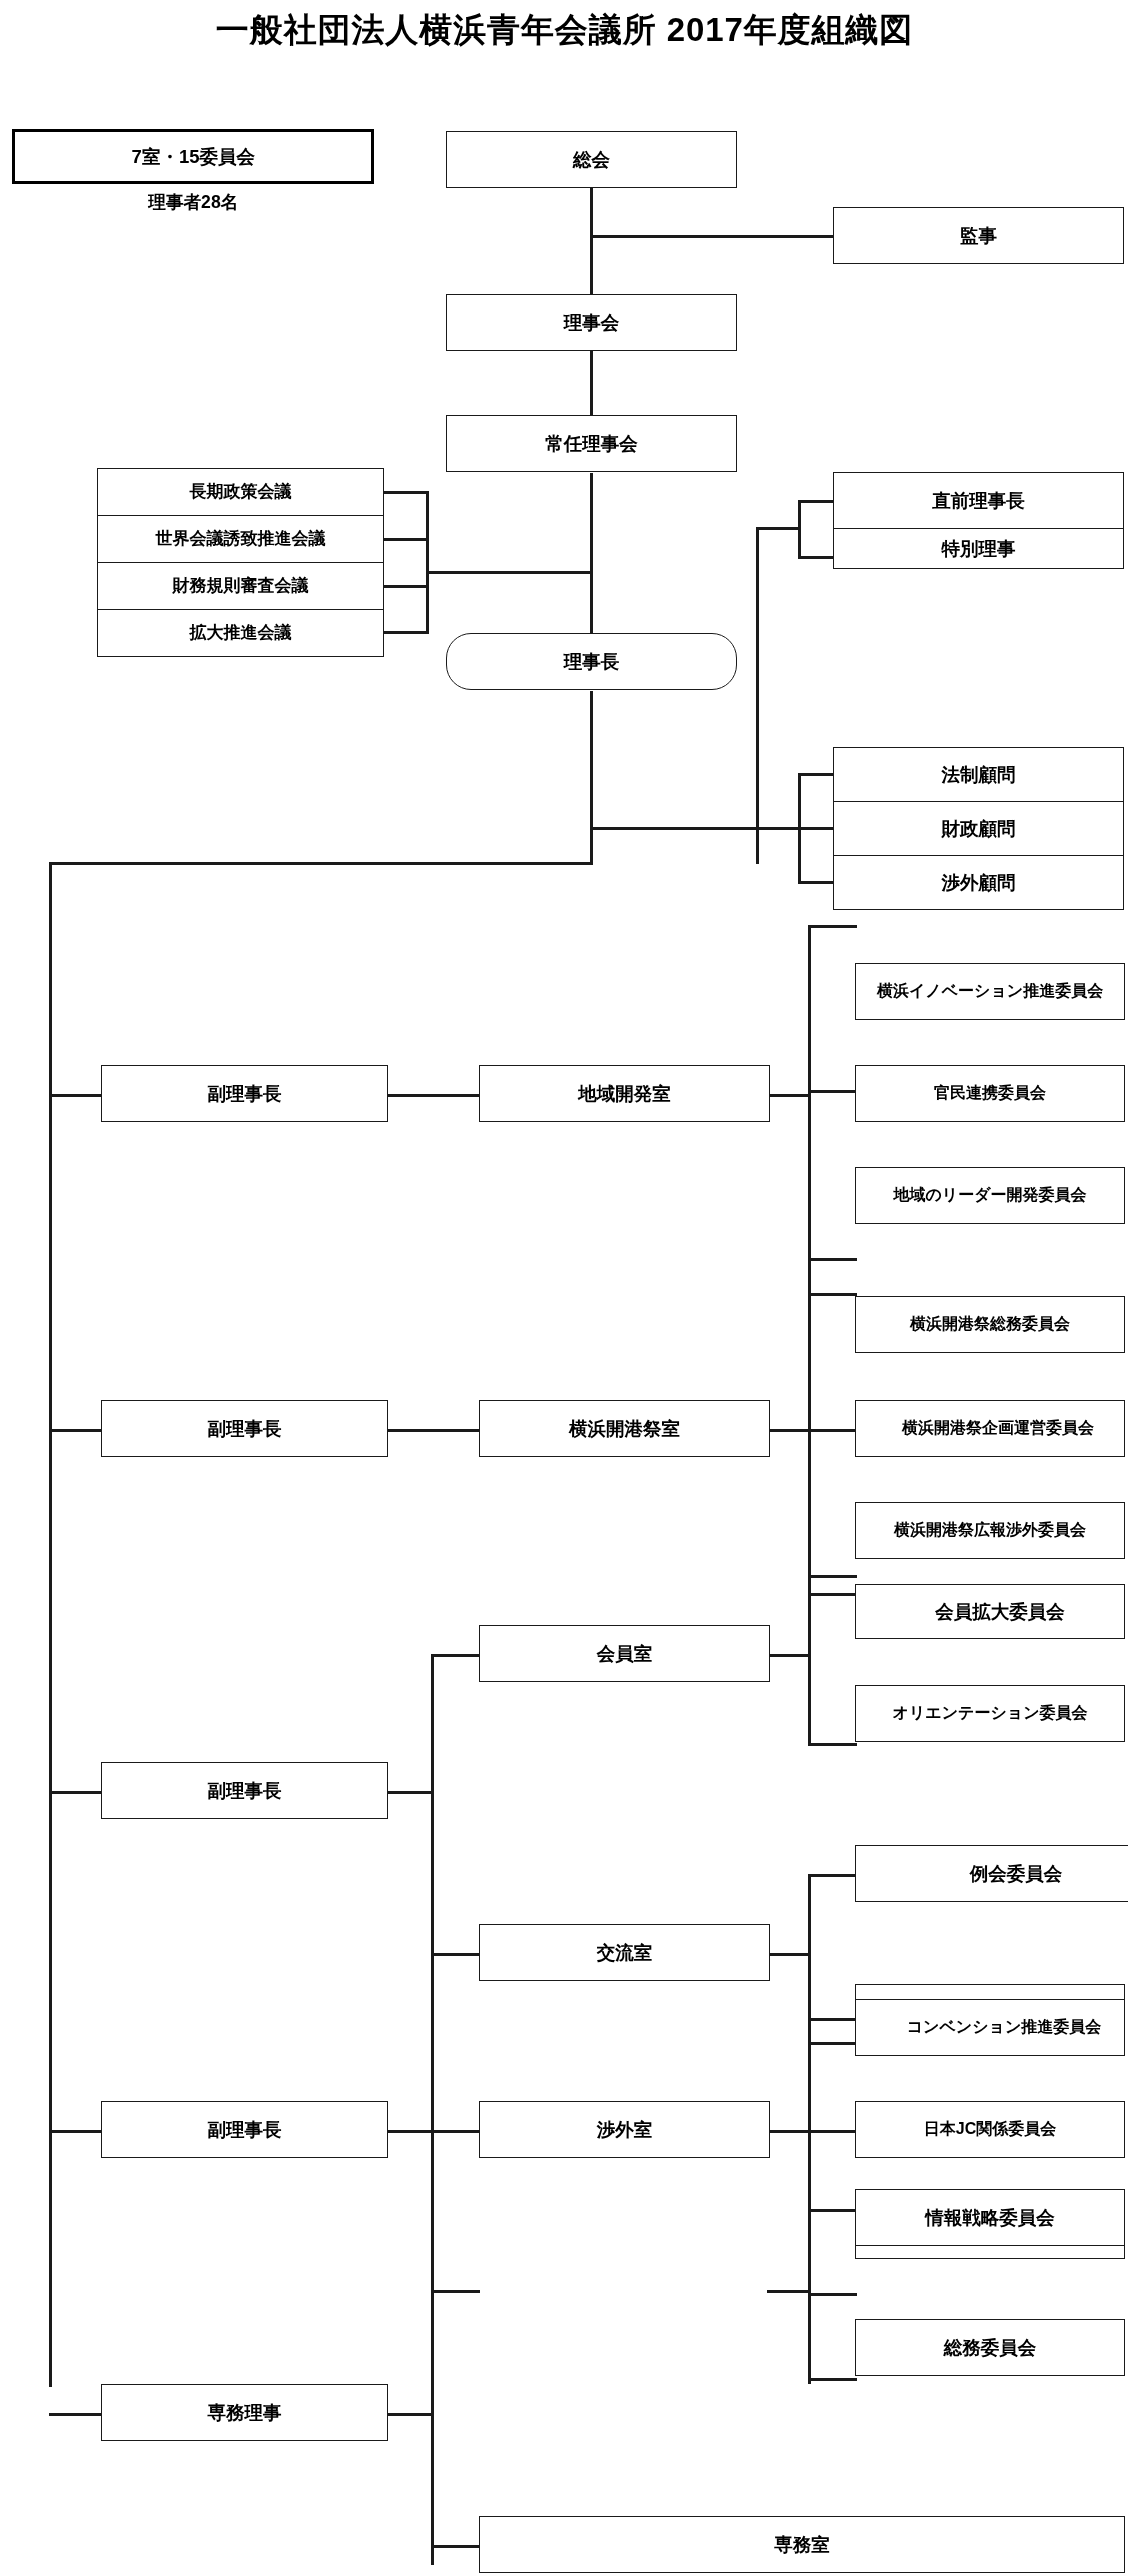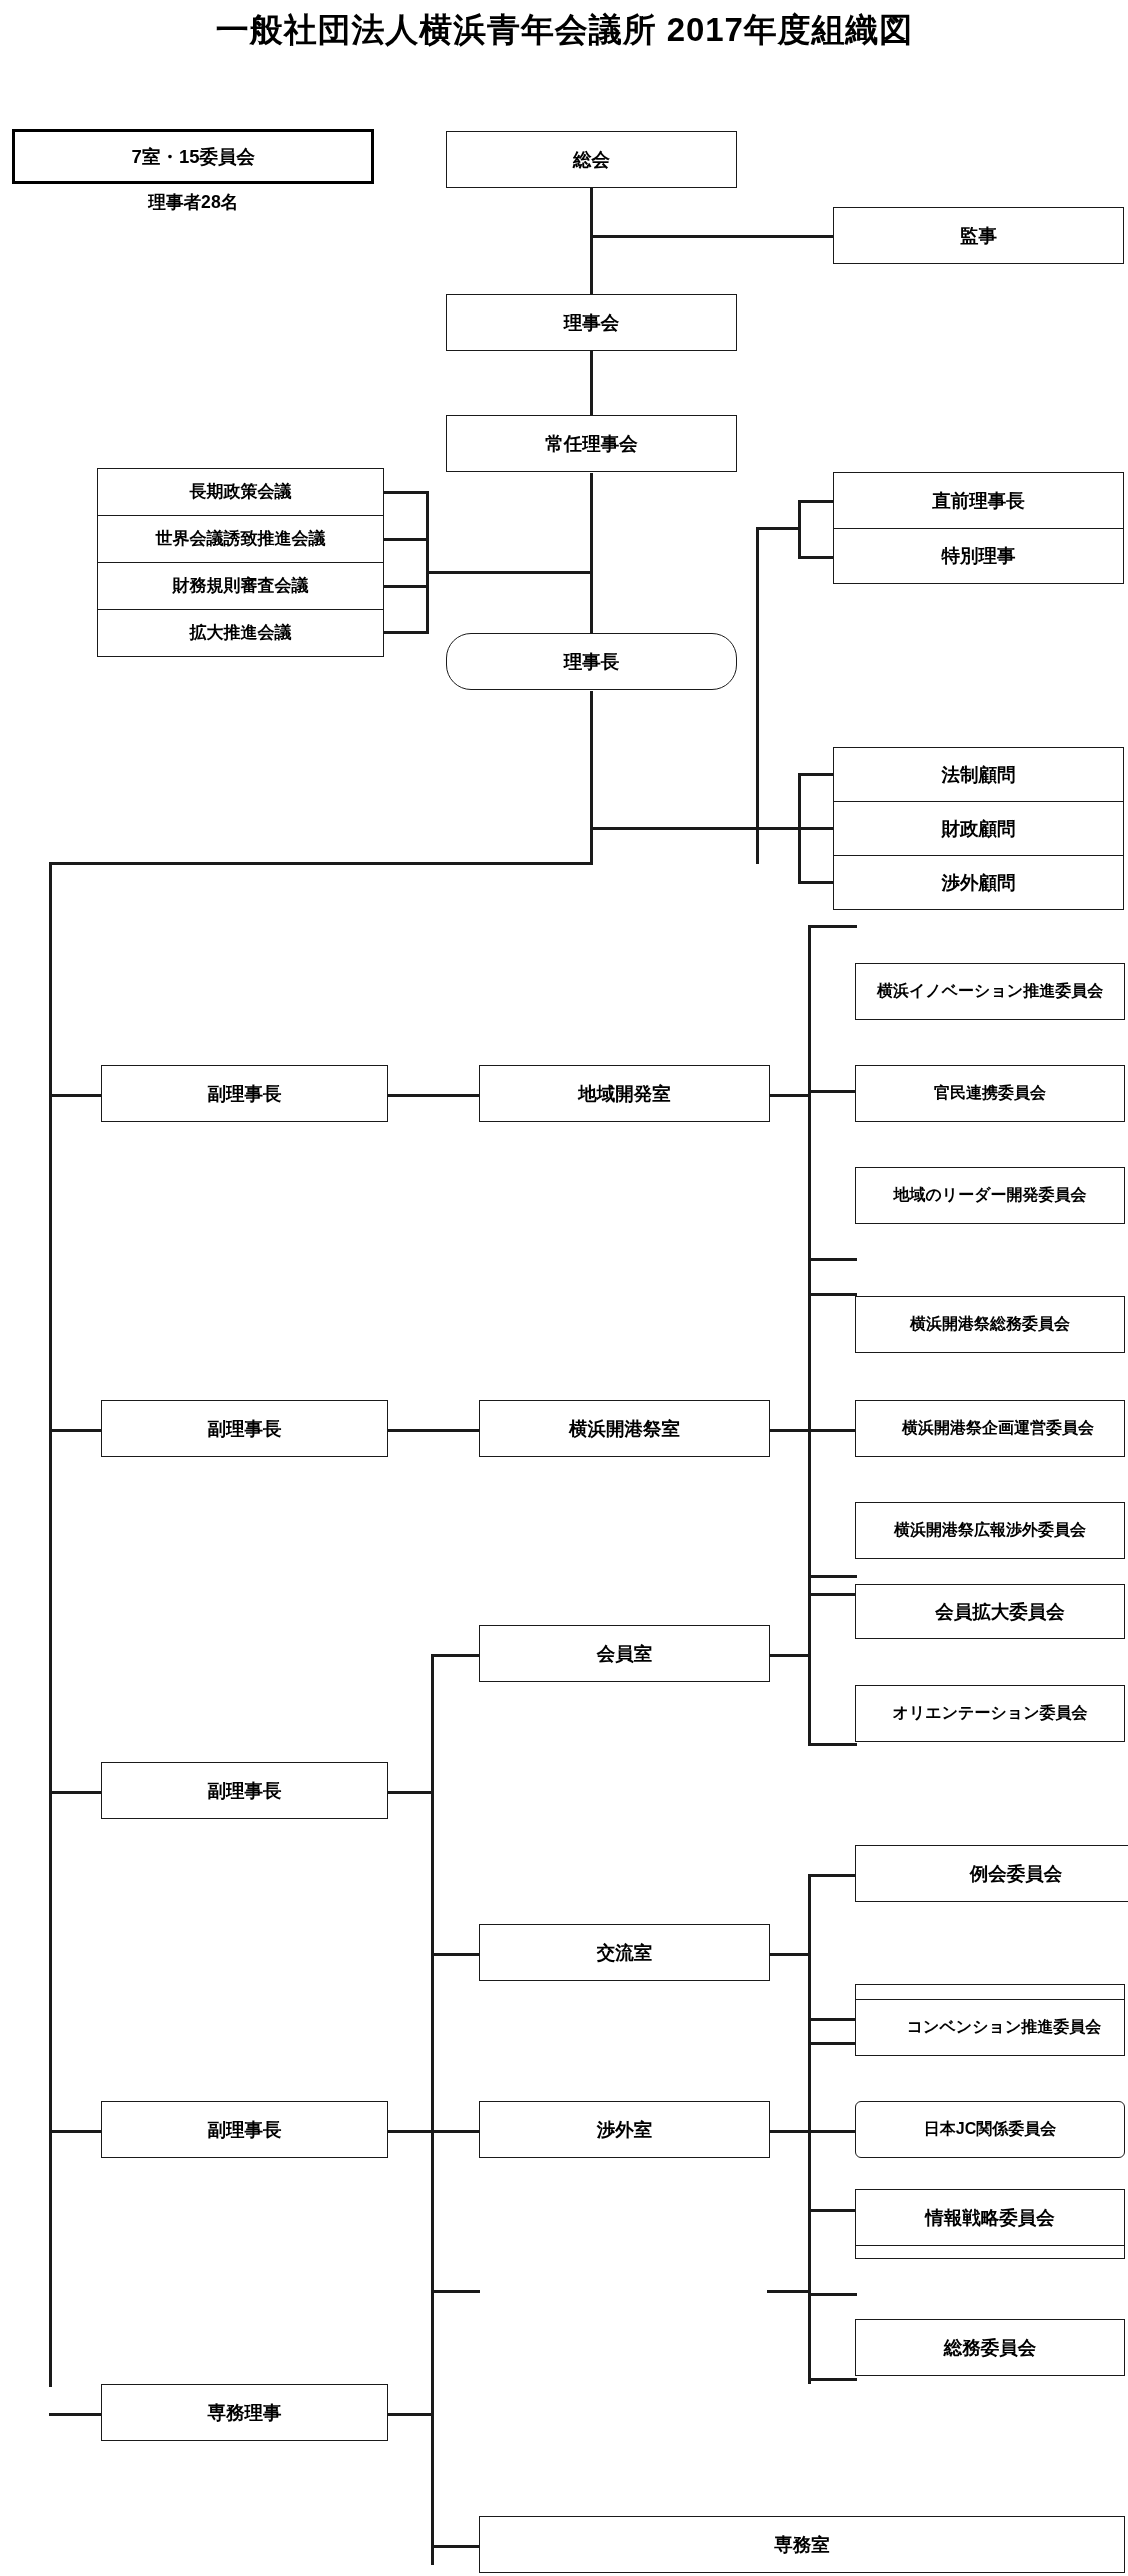--- a/index.html
+++ b/index.html
@@ -135,21 +135,21 @@
   <div class="ln h" style="left:384px; top:491px; width:45px;"></div>
   <div class="ln h" style="left:384px; top:538px; width:45px;"></div>
   <div class="ln h" style="left:384px; top:585px; width:45px;"></div>
   <div class="ln h" style="left:384px; top:631px; width:45px;"></div>
 
   <div class="ln h" style="left:426px; top:571px; width:167px;"></div>
 
   <div class="box" style="left:833px; top:472px; width:291px; height:57px;">
     <span>直前理事長</span>
   </div>
-  <div class="box" style="left:833px; top:528px; width:291px; height:56px;">
+  <div class="box" style="left:833px; top:528px; width:291px; height:41px;">
     <span>特別理事</span>
   </div>
 
   <div class="ln v" style="left:798px; top:500px; height:58px;"></div>
   <div class="ln h" style="left:798px; top:500px; width:38px;"></div>
   <div class="ln h" style="left:798px; top:556px; width:38px;"></div>
 
   <div class="ln h" style="left:756px; top:527px; width:45px;"></div>
   <div class="ln v" style="left:756px; top:527px; height:337px;"></div>
 
@@ -273,21 +273,21 @@
     <span>渉外室</span>
   </div>
   <div class="ln h" style="left:767px; top:2130px; width:43px;"></div>
   <div class="ln v" style="left:808px; top:2018px; height:366px;"></div>
   <div class="ln h" style="left:808px; top:2018px; width:49px;"></div>
   <div class="ln h" style="left:808px; top:2130px; width:49px;"></div>
   <div class="ln h" style="left:808px; top:2293px; width:49px;"></div>
   <div class="box tiny-text" style="left:855px; top:1999px; width:270px; height:57px;padding-left:28px;">
     <span>コンベンション推進委員会</span>
   </div>
-  <div class="box tiny-text" style="left:855px; top:2101px; width:270px; height:57px;border-radius:6px;">
+  <div class="box tiny-text" style="left:855px; top:2101px; width:270px; height:57px;">
     <span>日本JC関係委員会</span>
   </div>
   <div class="box tiny-text" style="left:855px; top:2202px; width:270px; height:57px;">
     <span>JCI関係委員会</span>
   </div>
 
   <div class="ln h" style="left:49px; top:2413px; width:54px;"></div>
   <div class="box" style="left:101px; top:2384px; width:287px; height:57px;">
     <span>専務理事</span>
   </div>

